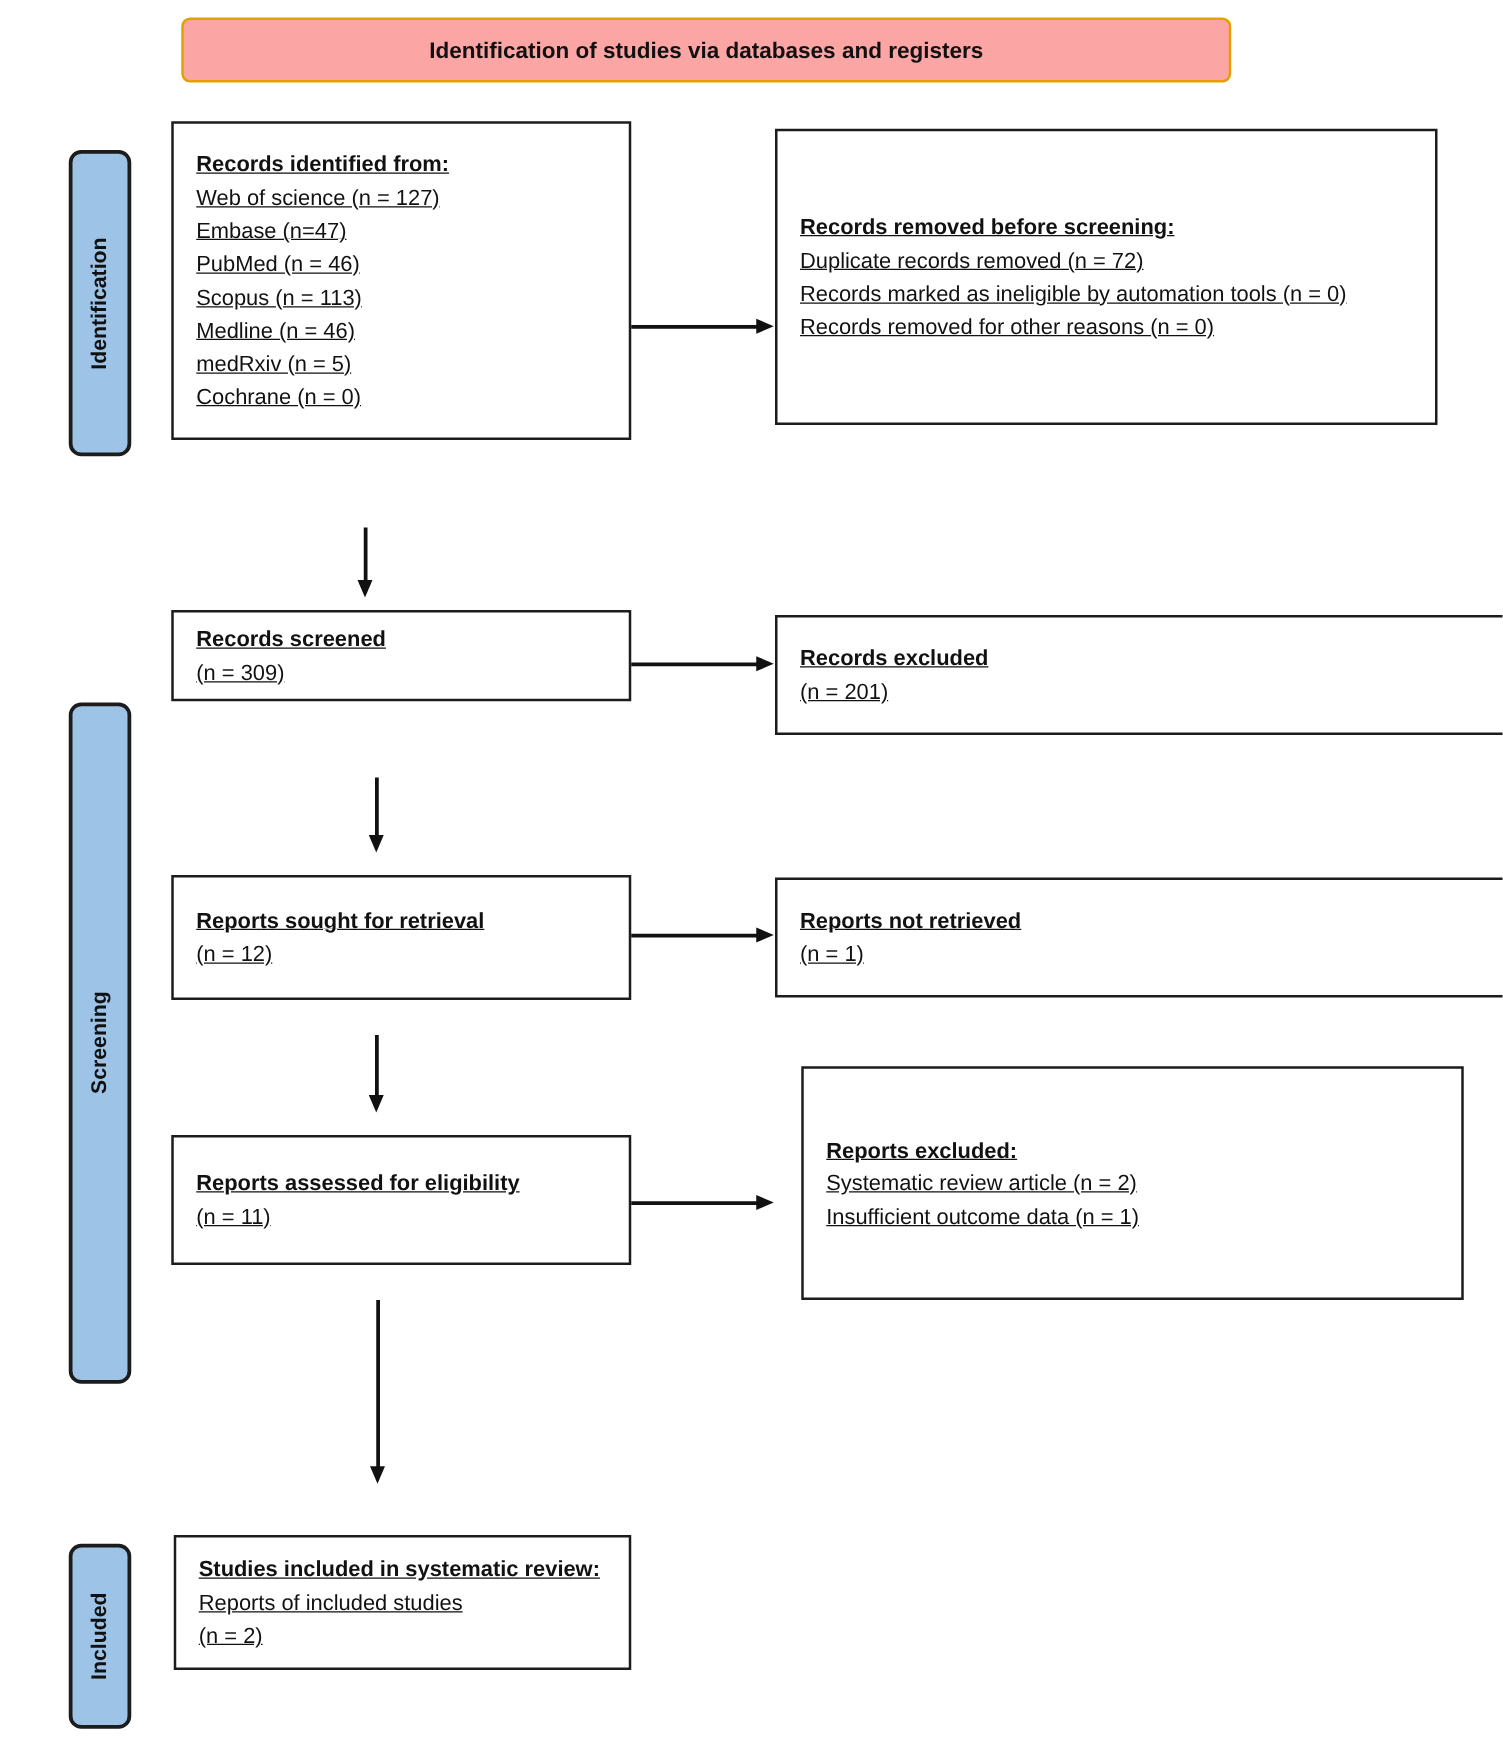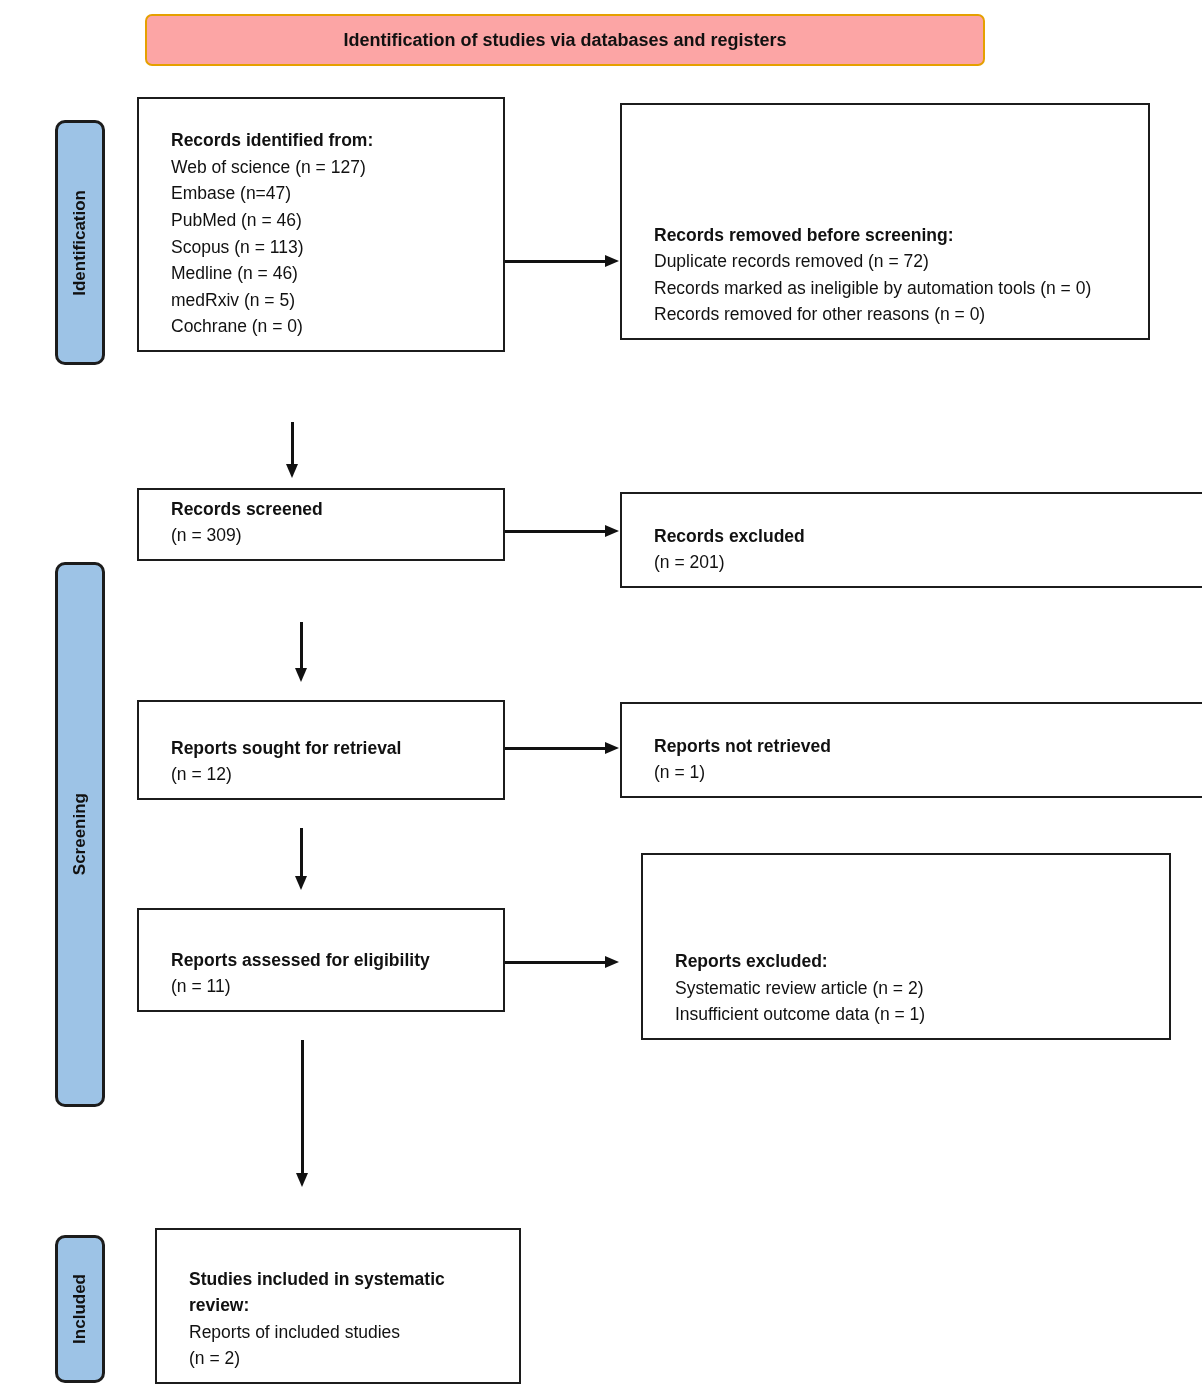--- a/index.html
+++ b/index.html
@@ -36,34 +36,34 @@
   }
   .stage-identification { top:120px; height:245px; }
   .stage-screening     { top:562px; height:545px; }
   .stage-included      { top:1235px; height:148px; }
   
   .fbox {
     position:absolute;
     background:#ffffff;
     border:2.5px solid #1c1c1c;
     box-sizing:border-box;
-    display:flex; flex-direction:column; justify-content:flex-end;
-    padding:10px 32px;
-    font-size:17.5px; line-height:1.52; color:#111;
+    display:flex; flex-direction:column; justify-content:center;
+    padding:10px 18px;
+    font-size:17.5px; line-height:1.52; color:#111;text-decoration:underline;
   }
   .fbox .t { font-weight:bold; }
   .box-records-identified    { left:137px; top:97px;  width:368px; height:255px; }
   .box-records-removed       { left:620px; top:103px; width:530px; height:237px; }
   .box-records-screened      { left:137px; top:488px; width:368px; height:73px; }
   .box-records-excluded      { left:620px; top:492px; width:604px; height:96px; }
   .box-reports-sought        { left:137px; top:700px; width:368px; height:100px; }
   .box-reports-not-retrieved { left:620px; top:702px; width:628px; height:96px; }
   .box-reports-assessed      { left:137px; top:908px; width:368px; height:104px; }
   .box-reports-excluded      { left:620px; top:853px; width:530px; height:187px;margin-left:21px; }
-  .box-studies-included      { left:155px; top:1228px; width:366px; height:156px; }
+  .box-studies-included      { left:139px; top:1228px; width:366px; height:108px; }
   
   .h-arrow {
     position:absolute; height:0;
     border-top:3px solid #111;
   }
   .h-arrow::after {
     content:""; position:absolute; right:-13px; top:-8px;
     width:0; height:0;
     border-left:14px solid #111;
     border-top:6.5px solid transparent;

